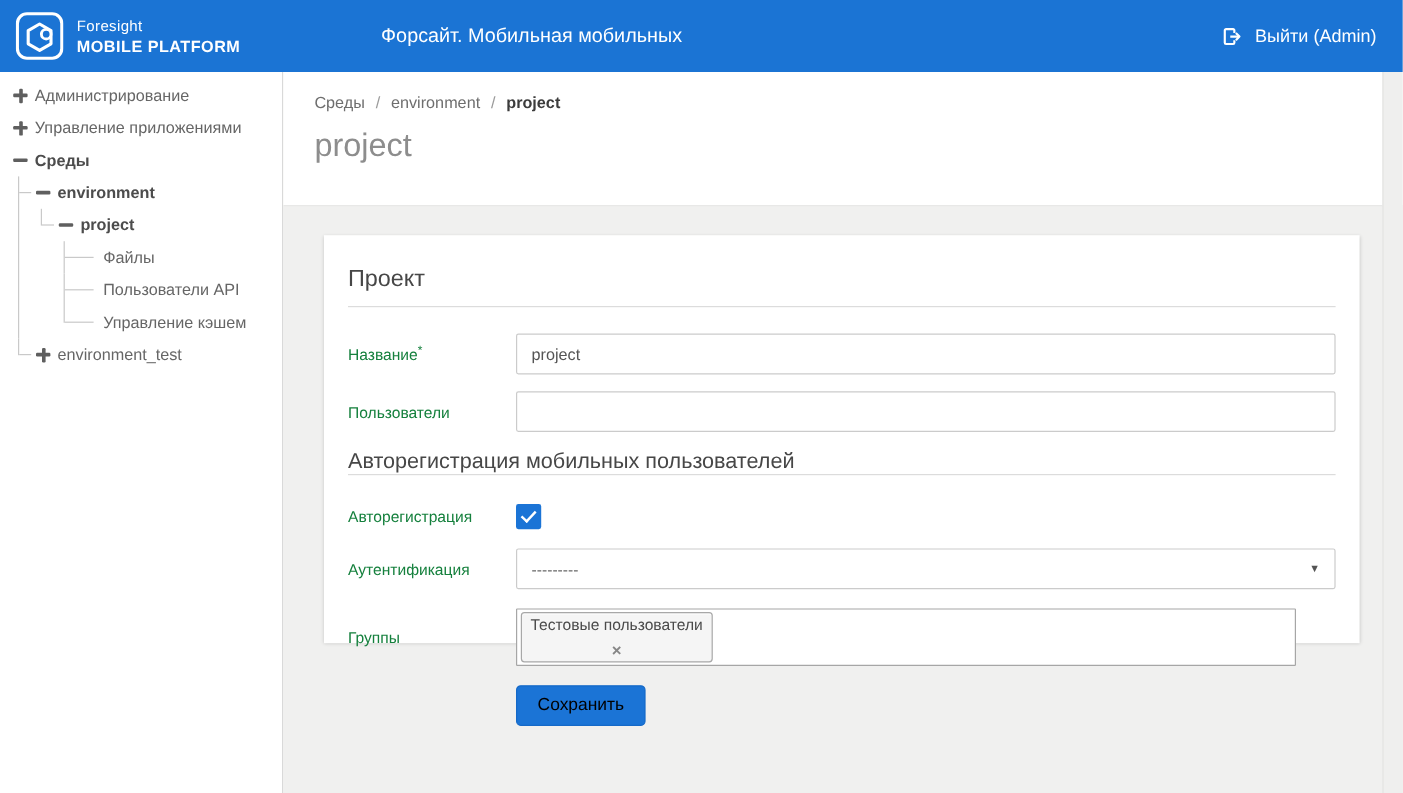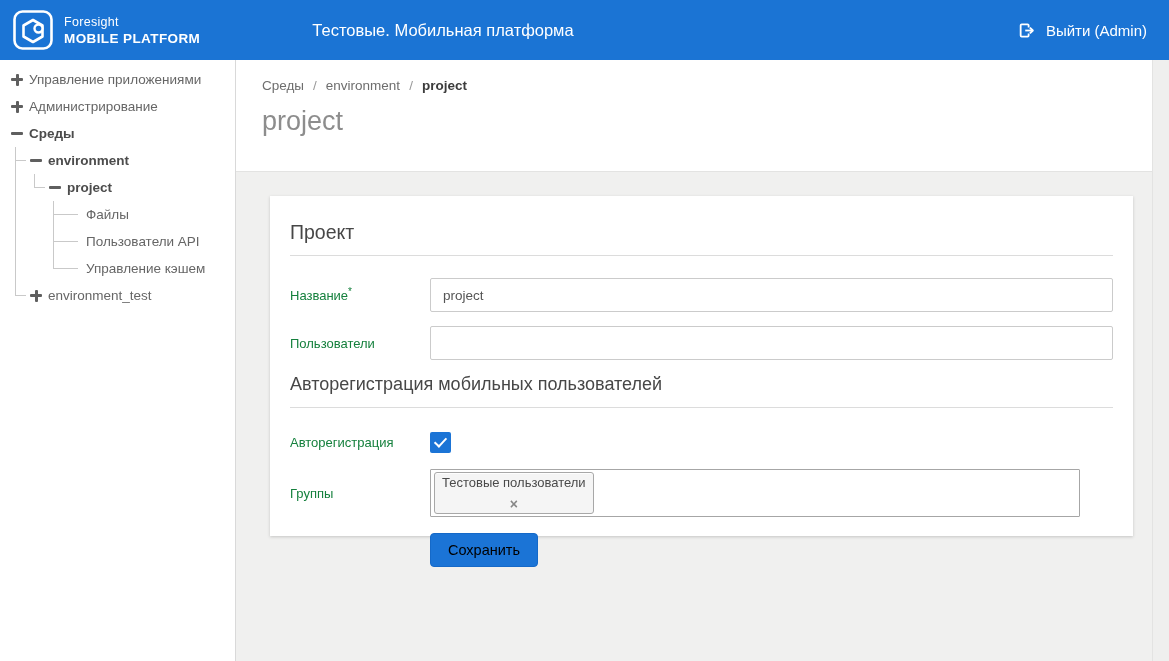--- a/index.html
+++ b/index.html
@@ -82,21 +82,21 @@
     margin:24px 36px 0 34px; height:340px; background:#fff;
     box-shadow:0 1px 3px rgba(0,0,0,.18);
     padding:20px 20px 24px;
   }
   .card-title {
     font-size:19.5px; font-weight:400; color:#474747;
     padding:5px 0 11px; border-bottom:1px solid #dcdcdc; margin:0 0 22px;
   }
   .section-title {
     font-size:18px; font-weight:400; color:#474747;
-    padding-bottom:12px; border-bottom:1px solid #dcdcdc; margin:12px 0 24px;
+    border-bottom:1px solid #dcdcdc; margin:12px 0 24px;
   }
   .frow { display:flex; align-items:center; margin-bottom:14px; }
   .flabel {
     flex:none; width:140px; padding-right:27px; text-align:left;
     font-size:13px; font-weight:normal; color:#15803d;
   }
   .flabel sup { font-size:10px; }
   .finput {
     flex:1; height:34px; border:1px solid #cbcbcb; border-radius:2px;
     padding:0 12px; font-size:13.5px; color:#555; background:#fff;
@@ -148,45 +148,45 @@
     <svg width="40" height="40" viewBox="0 0 40 40">
       <rect x="1.5" y="1.5" width="37" height="37" rx="8" fill="none" stroke="#fff" stroke-width="2.6"></rect>
       <path d="M20 10 L29.5 15.5 V26.5 L20 32 L10.5 26.5 V15.5 Z" fill="none" stroke="#fff" stroke-width="2.6" stroke-linejoin="round"></path>
       <circle cx="25.5" cy="18.5" r="4" fill="#1b74d4" stroke="#fff" stroke-width="2.4"></circle>
     </svg>
     <div>
       <div class="brand-top">Foresight</div>
       <div class="brand-bottom">MOBILE PLATFORM</div>
     </div>
   </div>
-  <div class="app-title">Тестовые. Мобильная платформа</div>
+  <div class="app-title">Форсайт. Мобильная мобильных</div>
   <div class="logout">
     <svg width="17" height="17" viewBox="0 0 16 16">
       <path d="M10 5.2 V3.2 a1 1 0 0 0 -1 -1 H3.5 a1 1 0 0 0 -1 1 v9.6 a1 1 0 0 0 1 1 H9 a1 1 0 0 0 1 -1 V10.8" fill="none" stroke="#fff" stroke-width="1.7"></path>
       <path d="M6.8 8 H13.6" fill="none" stroke="#fff" stroke-width="1.7"></path>
       <path d="M11.2 5.2 L14 8 L11.2 10.8" fill="none" stroke="#fff" stroke-width="1.7" stroke-linejoin="round"></path>
     </svg>
     <span>Выйти (Admin)</span>
   </div>
 </div>
 
 <div class="main">
   <div class="sidebar">
     <div class="tree" id="nav-tree">
         <ul class="root">
           <li>
             <div class="trow">
               <span class="tg plus"></span>
-              <span class="tlabel">Управление приложениями</span>
+              <span class="tlabel">Администрирование</span>
             </div>
           </li>
           <li>
             <div class="trow">
               <span class="tg plus"></span>
-              <span class="tlabel">Администрирование</span>
+              <span class="tlabel">Управление приложениями</span>
             </div>
           </li>
           <li>
             <div class="trow">
               <span class="tg minus"></span>
               <span class="tlabel bold">Среды</span>
             </div>
             <ul class="children">
               <li>
                 <div class="trow">
@@ -259,20 +259,27 @@
         <input class="finput" type="text" value="" style="">
       </div>
 
       <div class="section-title">Авторегистрация мобильных пользователей</div>
 
       <div class="frow" style="margin-bottom:16px;">
         <div class="flabel">Авторегистрация</div>
         <span class="checkbox checked" id="autoreg-checkbox"></span>
       </div>
 
+      <div class="frow" style="margin-bottom:16px;">
+        <div class="flabel">Аутентификация</div>
+        <div class="fselect">
+          <span>---------</span>
+          <span class="arrow">▼</span>
+        </div>
+      </div>
 
       <div class="frow" style="margin-bottom:0;">
         <div class="flabel">Группы</div>
         <div class="groups-box" id="groups-box">
             <span class="tag">
               <span>Тестовые пользователи</span>
               <span class="x">×</span>
             </span>
           </div>
       </div>

